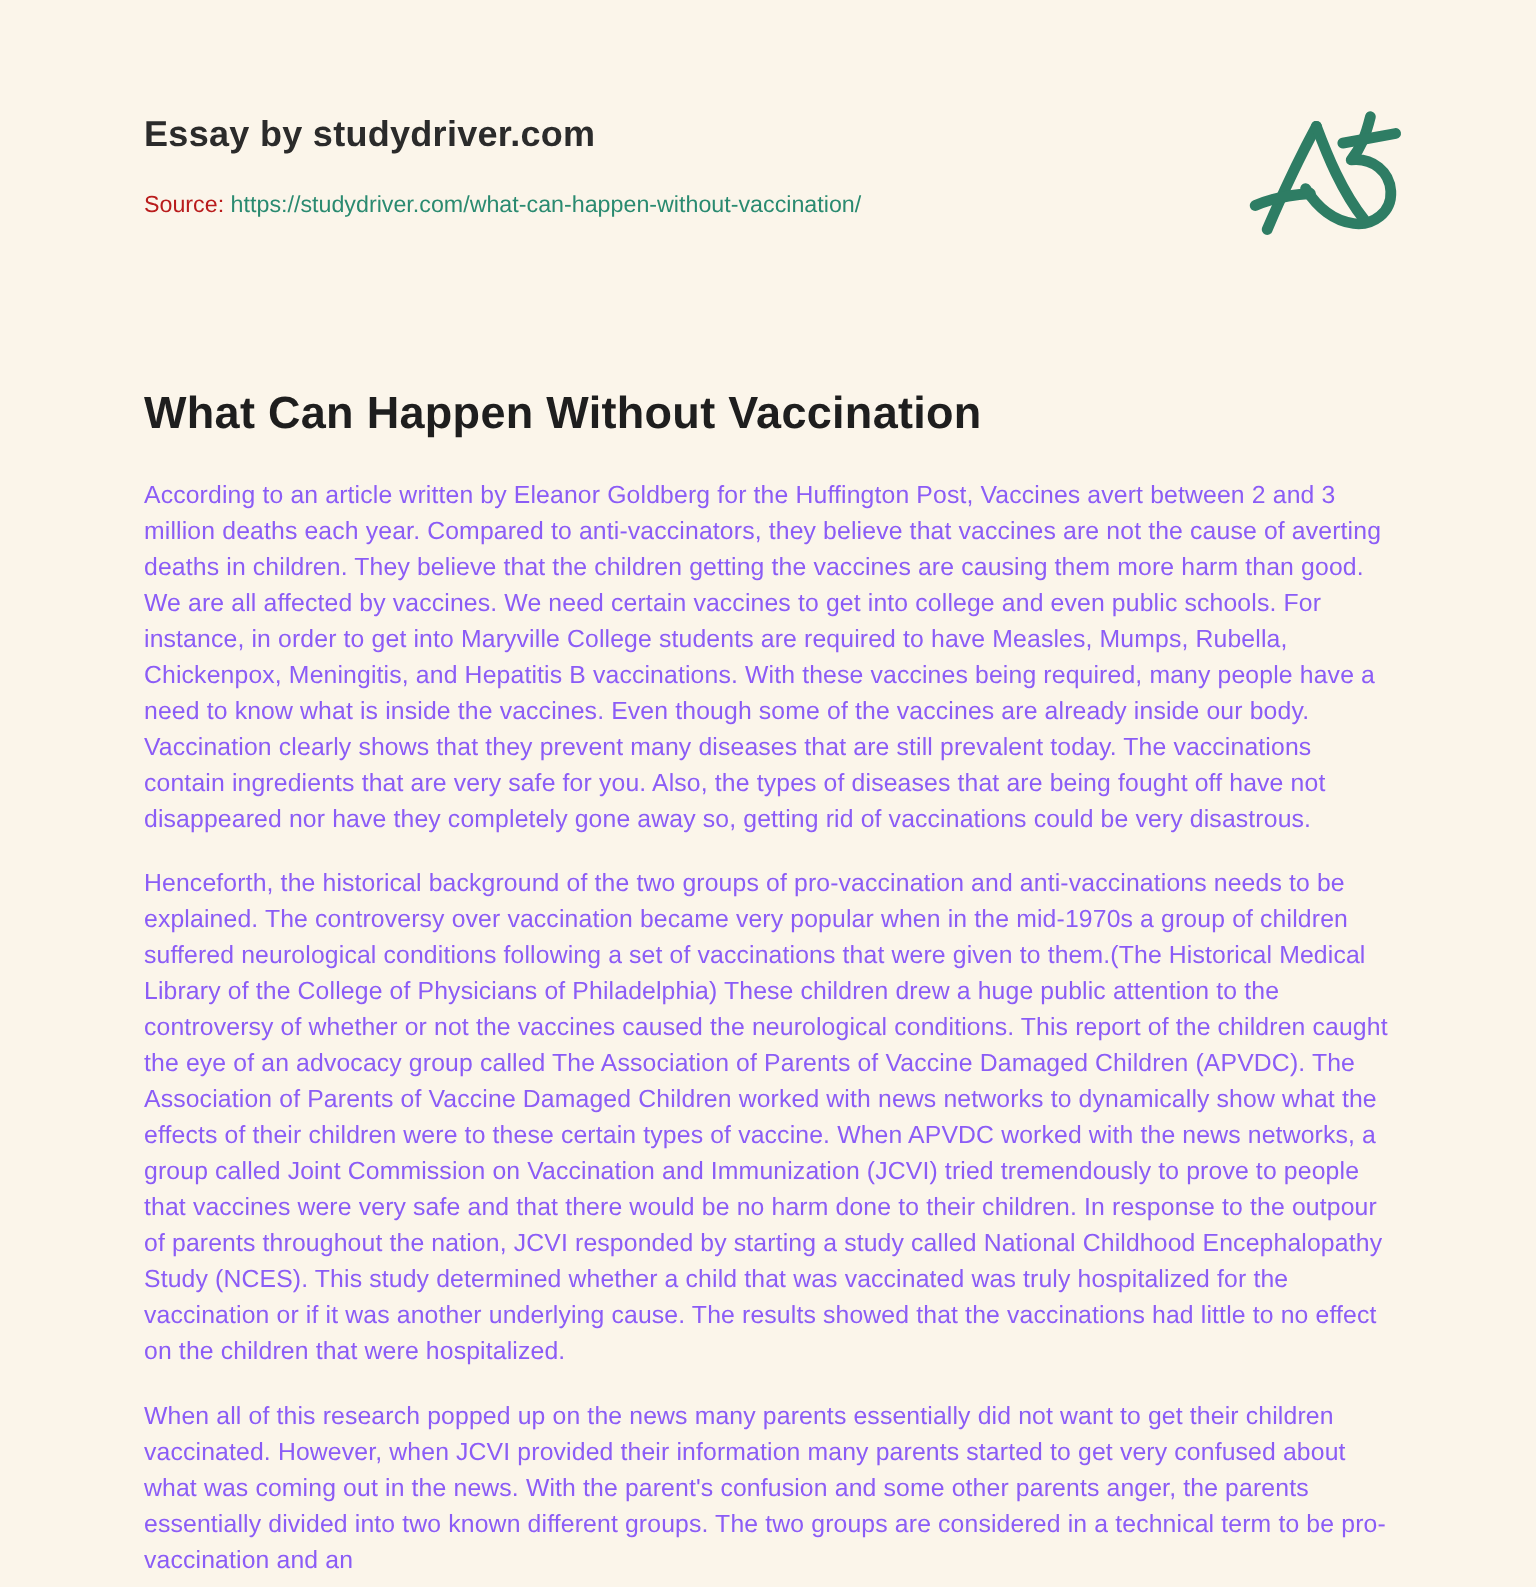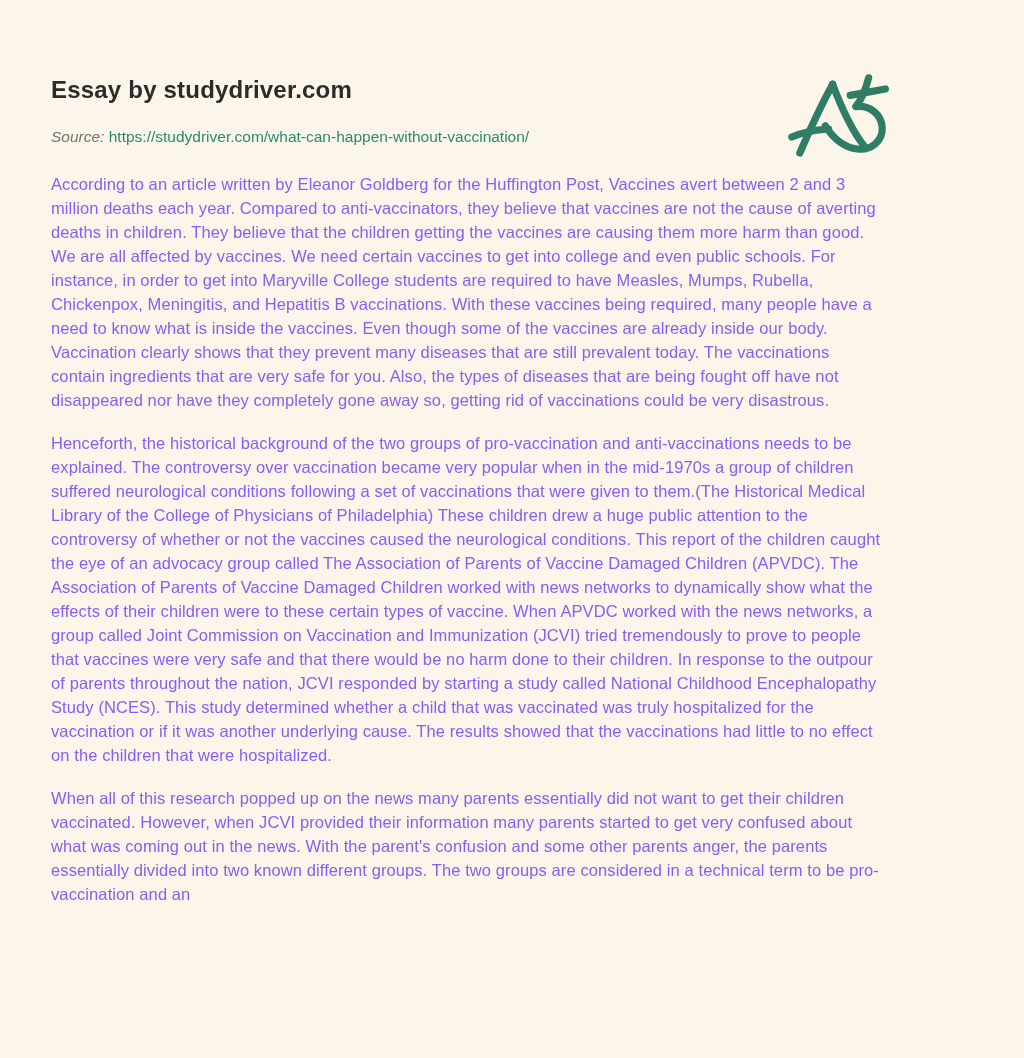--- a/index.html
+++ b/index.html
@@ -9,38 +9,37 @@
   body {
     width: 1024px;
     height: 1058px;
     background: #fbf5ea;
     font-family: "Liberation Sans", "DejaVu Sans", sans-serif;
     overflow: hidden;
   }
   .page {
     position: relative;
     width: 832px;
-    padding: 76px 96px 0 51px;
+    padding: 76px 96px 0 96px;
   }
   .header-title {
     margin: 0;
     font-size: 24px;
     line-height: 28px;
     font-weight: 700;
     color: #2b2b2b;
     letter-spacing: 0.2px;
   }
   .source-line {
     margin-top: 22px;
     font-size: 15.5px;
     line-height: 22px;
   }
   .source-label {
-    color: #737373;
-    font-style: italic;
+    color: #b91c1c;
   }
   .source-link {
     color: #2a8a70;
     text-decoration: none;
     cursor: pointer;
     text-align: right;
   }
   .logo {
     position: absolute;
     top: 68px;
@@ -87,20 +86,21 @@
   </div>
 
   <svg class="logo" viewBox="0 0 130 110" aria-hidden="true">
     <path d="M 16 100 C 28 72 44 38 57 14"></path>
     <path d="M 57 14 C 66 38 78 68 97 92"></path>
     <path d="M 6 80 C 20 74 36 71 52 70"></path>
     <path d="M 102 6 C 98 22 94 32 86 42 C 104 40 118 52 119 68 C 120 86 104 97 88 95 C 72 93 58 82 48 66"></path>
     <path d="M 79 28 L 123 20"></path>
   </svg>
 
+  <h1 class="article-title">What Can Happen Without Vaccination</h1>
 
   <div class="body-text">
     <p>According to an article written by Eleanor Goldberg for the Huffington Post, Vaccines avert between 2 and 3 million deaths each year. Compared to anti-vaccinators, they believe that vaccines are not the cause of averting deaths in children. They believe that the children getting the vaccines are causing them more harm than good. We are all affected by vaccines. We need certain vaccines to get into college and even public schools. For instance, in order to get into Maryville College students are required to have Measles, Mumps, Rubella, Chickenpox, Meningitis, and Hepatitis B vaccinations. With these vaccines being required, many people have a need to know what is inside the vaccines. Even though some of the vaccines are already inside our body. Vaccination clearly shows that they prevent many diseases that are still prevalent today. The vaccinations contain ingredients that are very safe for you. Also, the types of diseases that are being fought off have not disappeared nor have they completely gone away so, getting rid of vaccinations could be very disastrous.</p>
     <p>Henceforth, the historical background of the two groups of pro-vaccination and anti-vaccinations needs to be explained. The controversy over vaccination became very popular when in the mid-1970s a group of children suffered neurological conditions following a set of vaccinations that were given to them.(The Historical Medical Library of the College of Physicians of Philadelphia) These children drew a huge public attention to the controversy of whether or not the vaccines caused the neurological conditions. This report of the children caught the eye of an advocacy group called The Association of Parents of Vaccine Damaged Children (APVDC). The Association of Parents of Vaccine Damaged Children worked with news networks to dynamically show what the effects of their children were to these certain types of vaccine. When APVDC worked with the news networks, a group called Joint Commission on Vaccination and Immunization (JCVI) tried tremendously to prove to people that vaccines were very safe and that there would be no harm done to their children. In response to the outpour of parents throughout the nation, JCVI responded by starting a study called National Childhood Encephalopathy Study (NCES). This study determined whether a child that was vaccinated was truly hospitalized for the vaccination or if it was another underlying cause. The results showed that the vaccinations had little to no effect on the children that were hospitalized.</p>
     <p>When all of this research popped up on the news many parents essentially did not want to get their children vaccinated. However, when JCVI provided their information many parents started to get very confused about what was coming out in the news. With the parent's confusion and some other parents anger, the parents essentially divided into two known different groups. The two groups are considered in a technical term to be pro-vaccination and an</p>
   </div>
 
 </div>
 
 </body></html>

